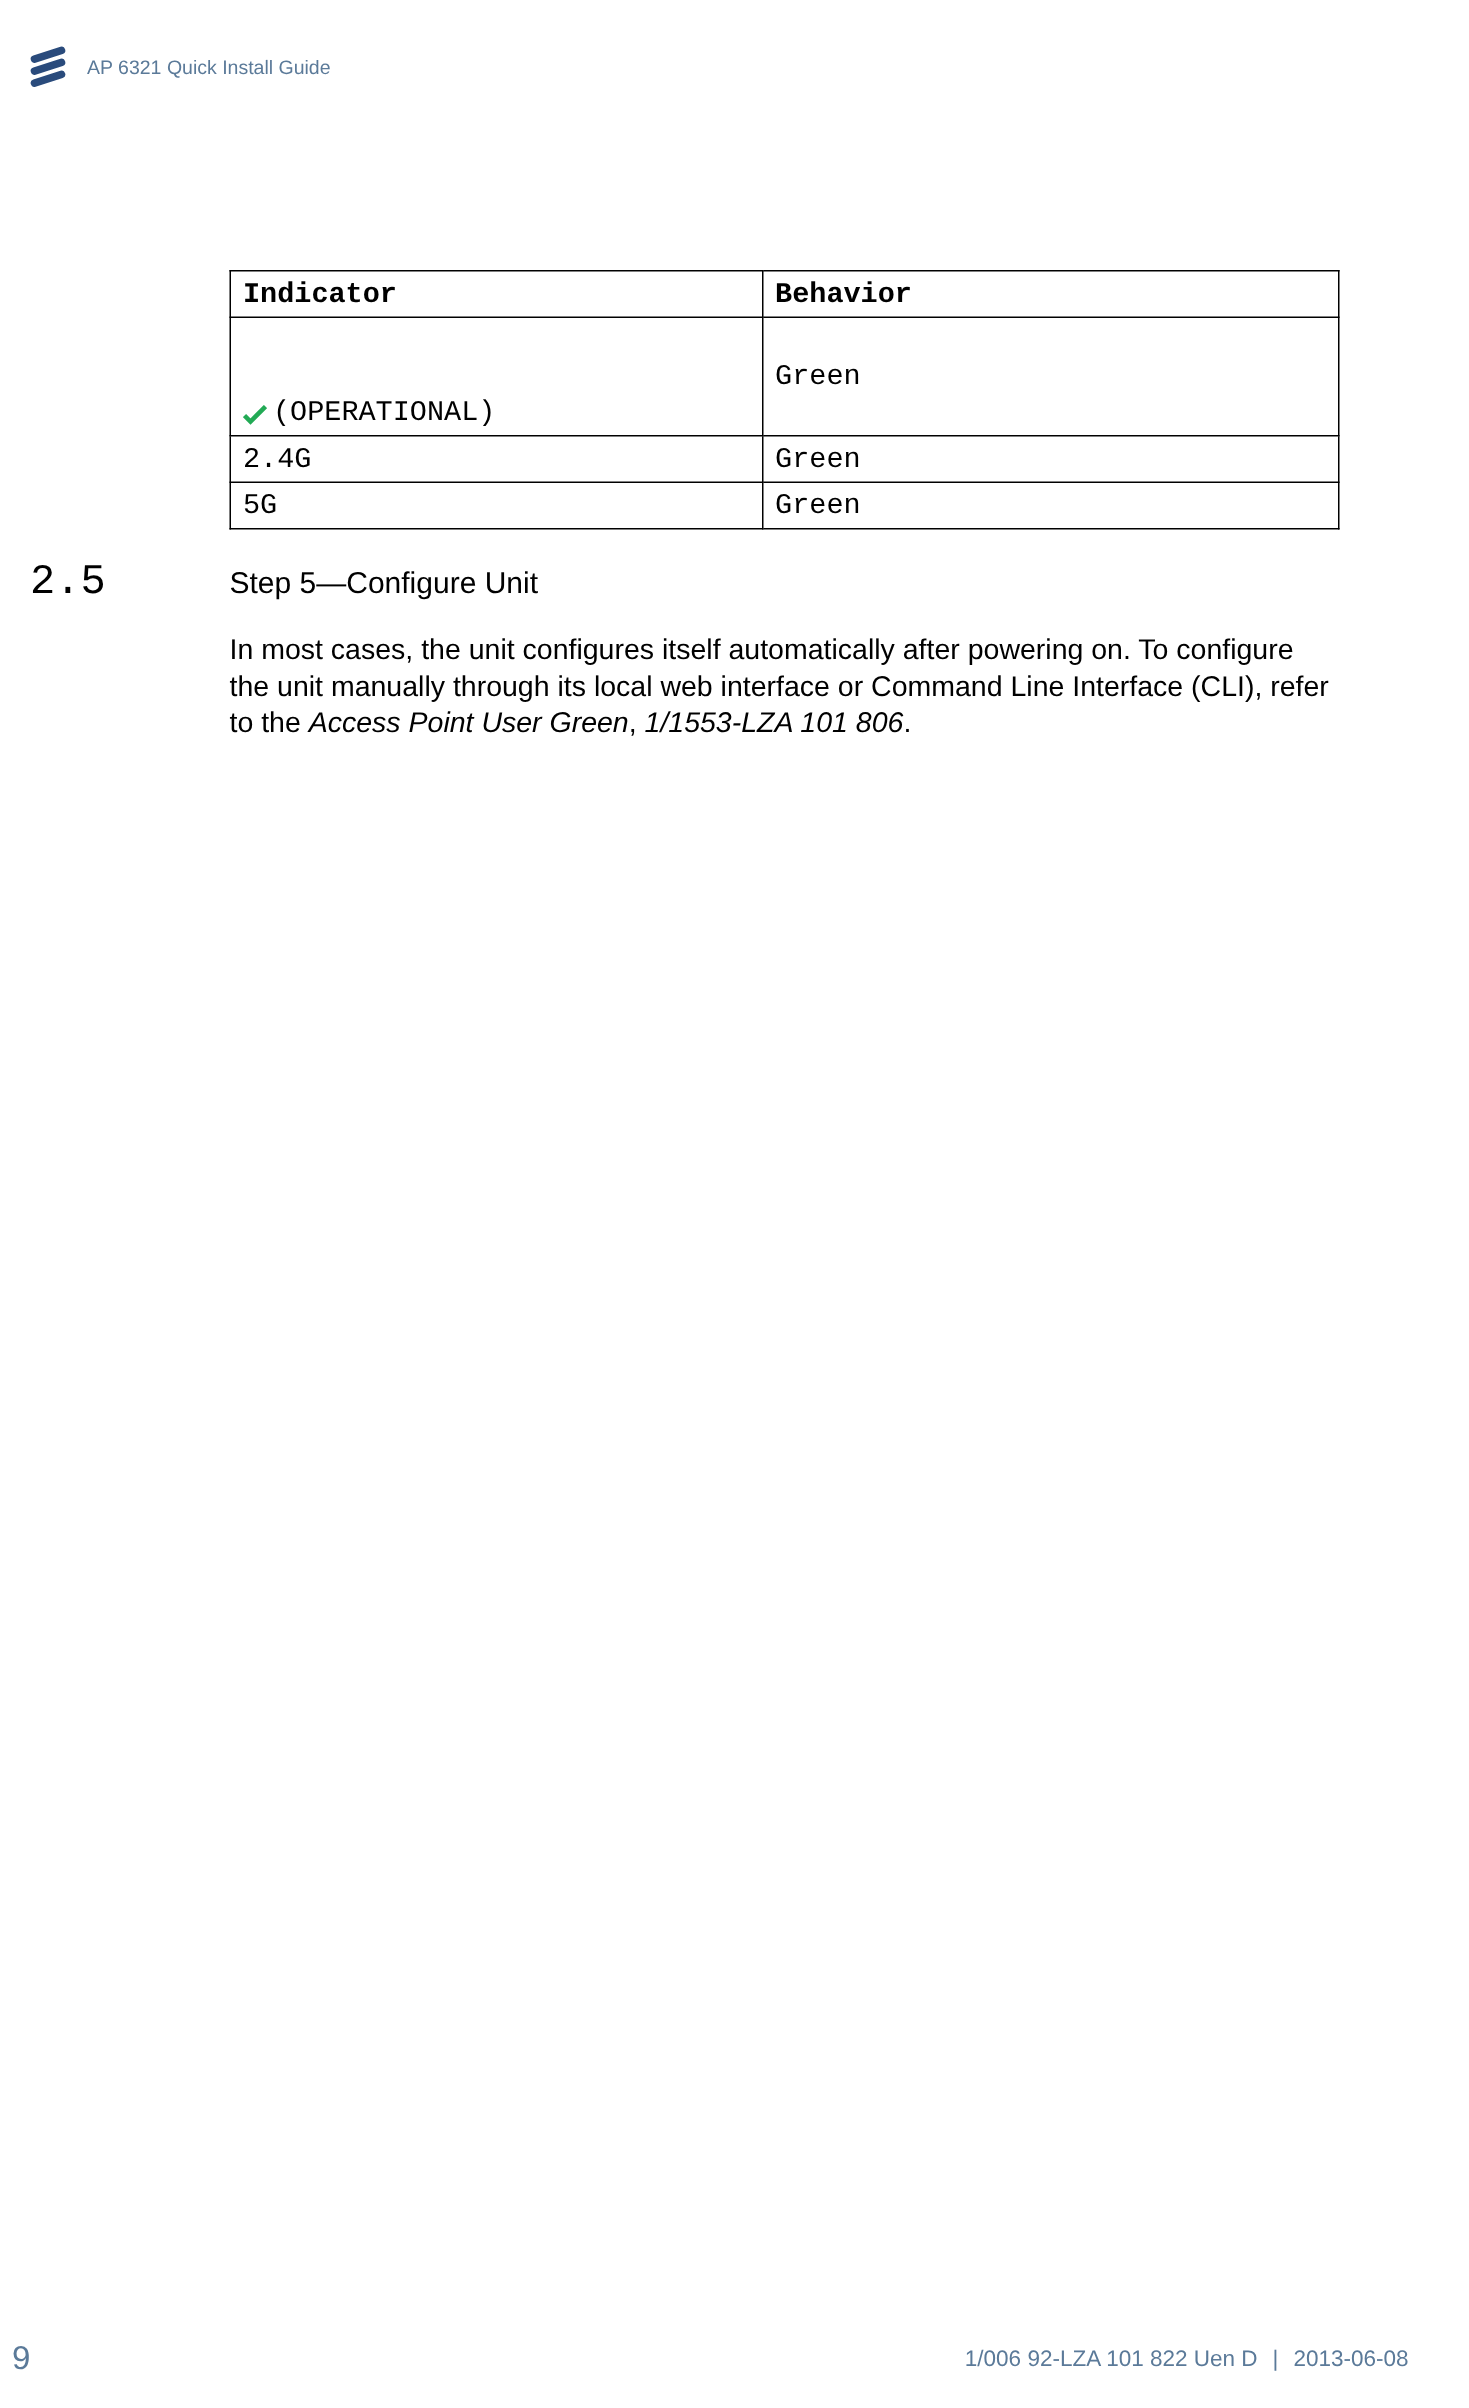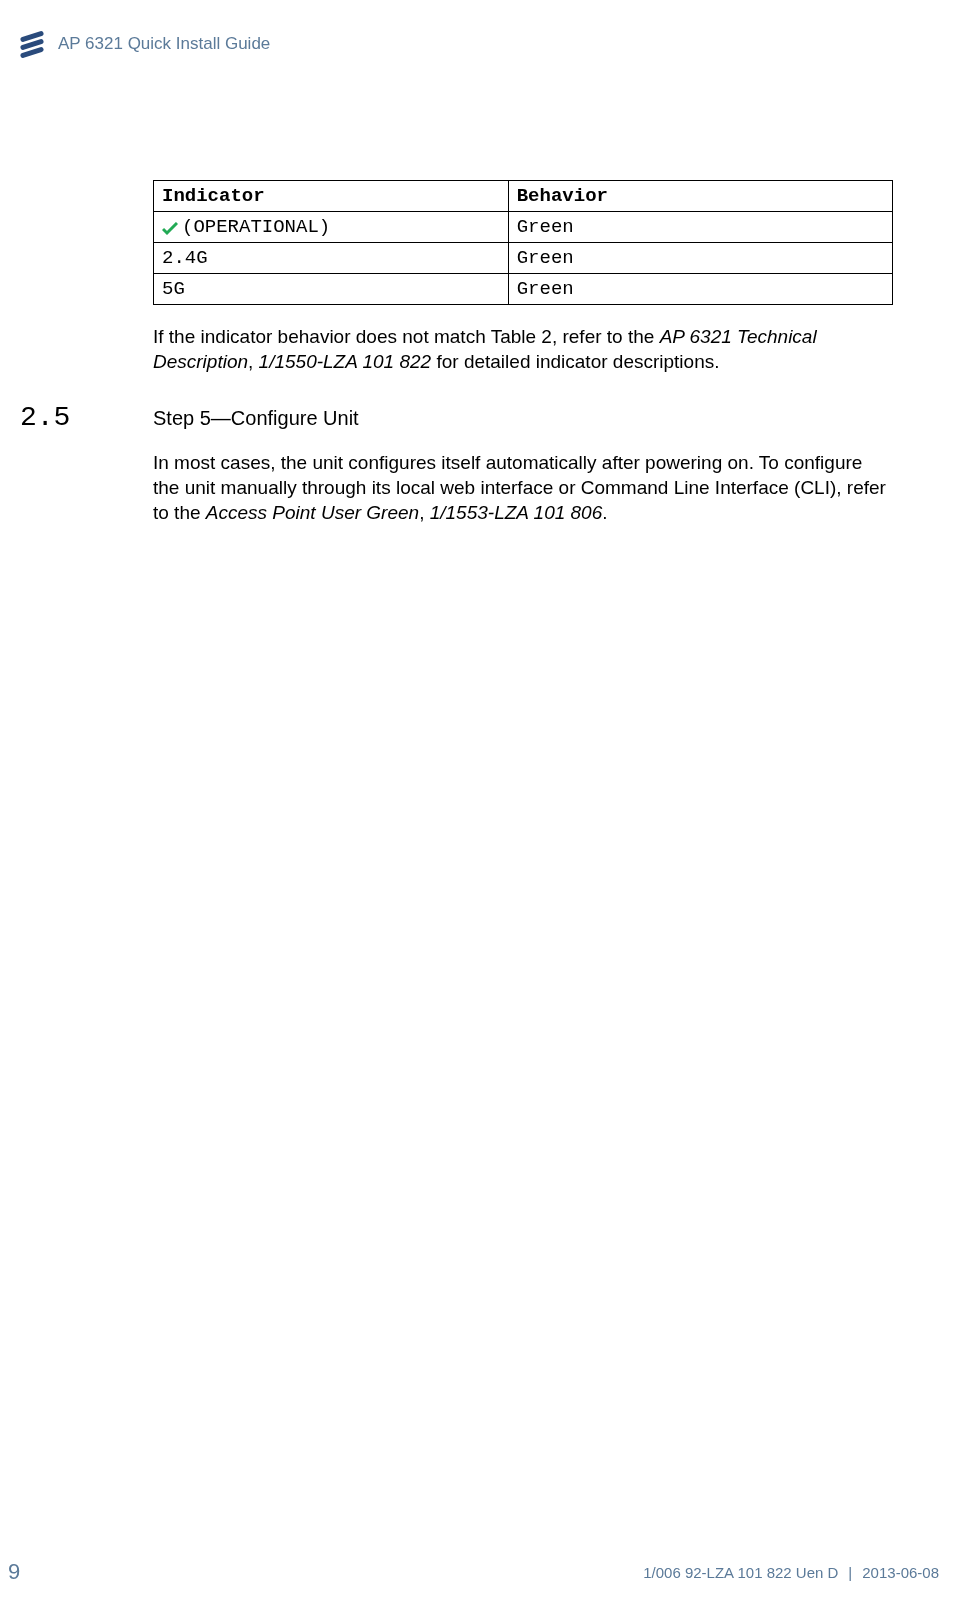--- a/index.html
+++ b/index.html
@@ -26,21 +26,21 @@
     .logo {
       width: 28px;
       height: 28px;
     }
     .logo svg {
       width: 100%;
       height: 100%;
     }
     .header-title {
       color: #5b7a99;
-      font-size: 17px;
+      font-size: 13px;
     }
     .content {
       position: absolute;
       top: 180px;
       left: 153px;
       width: 740px;
     }
     table {
       border-collapse: collapse;
       width: 100%;
@@ -60,20 +60,21 @@
     .col-indicator {
       width: 48%;
     }
     .col-behavior {
       width: 52%;
     }
     .cell-with-icon {
       display: flex;
       align-items: center;
       gap: 4px;
+      margin-top: 48px;
     }
     .checkmark-icon {
       width: 16px;
       height: 14px;
       display: inline-block;
       flex-shrink: 0;
     }
     .globe-icon {
       width: 20px;
       height: 20px;
@@ -192,23 +193,20 @@
       <td>2.4G</td>
       <td>Green</td>
     </tr>
     <tr>
       <td>5G</td>
       <td>Green</td>
     </tr>
   </tbody>
     </table>
 
-  <p class="para">
-    <span>If the indicator behavior does not match Table 2, refer to the </span><span class="italic">AP 6321 Technical Description</span><span>, </span><span class="italic">1/1550-LZA 101 822</span><span> for detailed indicator descriptions.</span>
-  </p>
 
   <div class="section-row">
     <div class="section-number">2.5</div>
     <div class="section-title">Step 5—Configure Unit</div>
   </div>
 
   <p class="para">
     <span>In most cases, the unit configures itself automatically after powering on. To configure the unit manually through its local web interface or Command Line Interface (CLI), refer to the </span><span class="italic">Access Point User Green</span><span>, </span><span class="italic">1/1553-LZA 101 806</span><span>.</span>
   </p>
 

